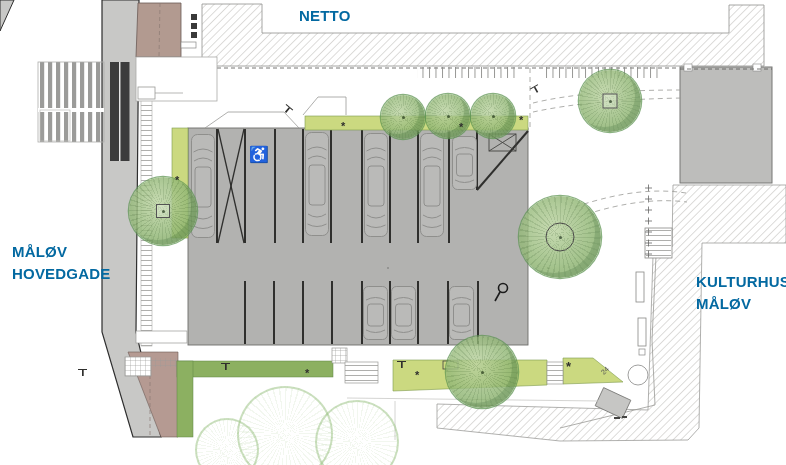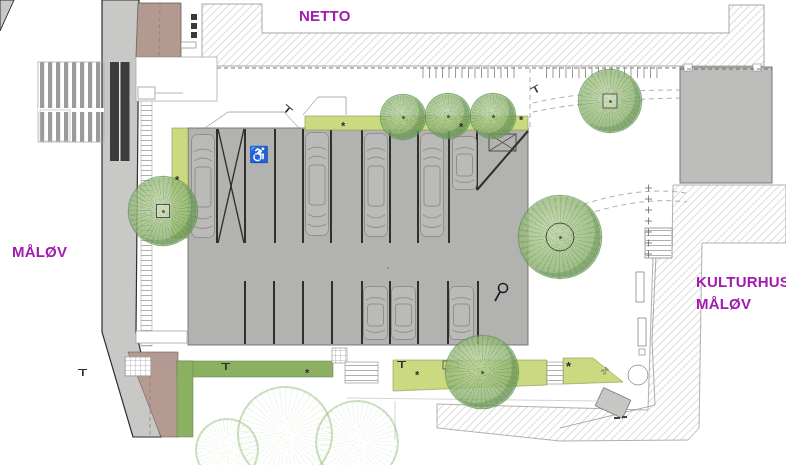--- a/index.html
+++ b/index.html
@@ -1,18 +1,18 @@
 <!DOCTYPE html>
 <html><head>
 <meta charset="utf-8">
 <style>
   html,body{margin:0;padding:0;background:#fff;}
   .canvas{position:relative;width:786px;height:465px;background:#ffffff;overflow:hidden;
           font-family:"Liberation Sans",sans-serif;}
-  .lbl{position:absolute;font-weight:700;font-size:15px;color:#a21caf;letter-spacing:.2px;
+  .lbl{position:absolute;font-weight:700;font-size:15px;color:#0369a1;letter-spacing:.2px;
        white-space:nowrap;line-height:22px;}
   svg{position:absolute;left:0;top:0;}
   .tree{position:absolute;border-radius:50%;opacity:.87;
         background:
           repeating-conic-gradient(rgba(60,100,45,.20) 0deg 2.5deg, rgba(0,0,0,0) 2.5deg 9deg),
           radial-gradient(circle at 42% 40%, rgba(188,211,162,.96), rgba(143,181,115,.95) 58%, rgba(116,157,92,.96));
         box-shadow: inset -6px -5px 0 rgba(86,130,70,.45), 0 0 0 1.3px rgba(95,149,83,.85);}
   .tree>.sq{position:absolute;left:50%;top:50%;transform:translate(-50%,-50%);
         border:1.2px solid #3a3a3a;background:rgba(255,255,255,.25);}
   .tree>.ci{position:absolute;left:50%;top:50%;transform:translate(-50%,-50%);
@@ -267,19 +267,20 @@
   <div class="pl" style="left:459px;top:123px;">*</div>
   <div class="pl" style="left:519px;top:116px;">*</div>
   <div class="pl" style="left:305px;top:369px;">*</div>
   <div class="pl" style="left:415px;top:371px;">*</div>
   <div class="pl" style="left:566px;top:363px;font-size:13px;">*</div>
   <div class="mini" style="left:601px;top:367px;transform:rotate(-42deg);">24</div>
 
   <div class="lbl" style="left:299px;top:5px;">NETTO</div>
   <div class="lbl" style="left:12px;top:241px;">
     <div>MÅLØV</div>
+    <div>HOVEDGADE</div>
   </div>
   <div class="lbl" style="left:696px;top:271px;">
     <div>KULTURHUS</div>
     <div>MÅLØV</div>
   </div>
 
 </div>
 
 </body></html>

